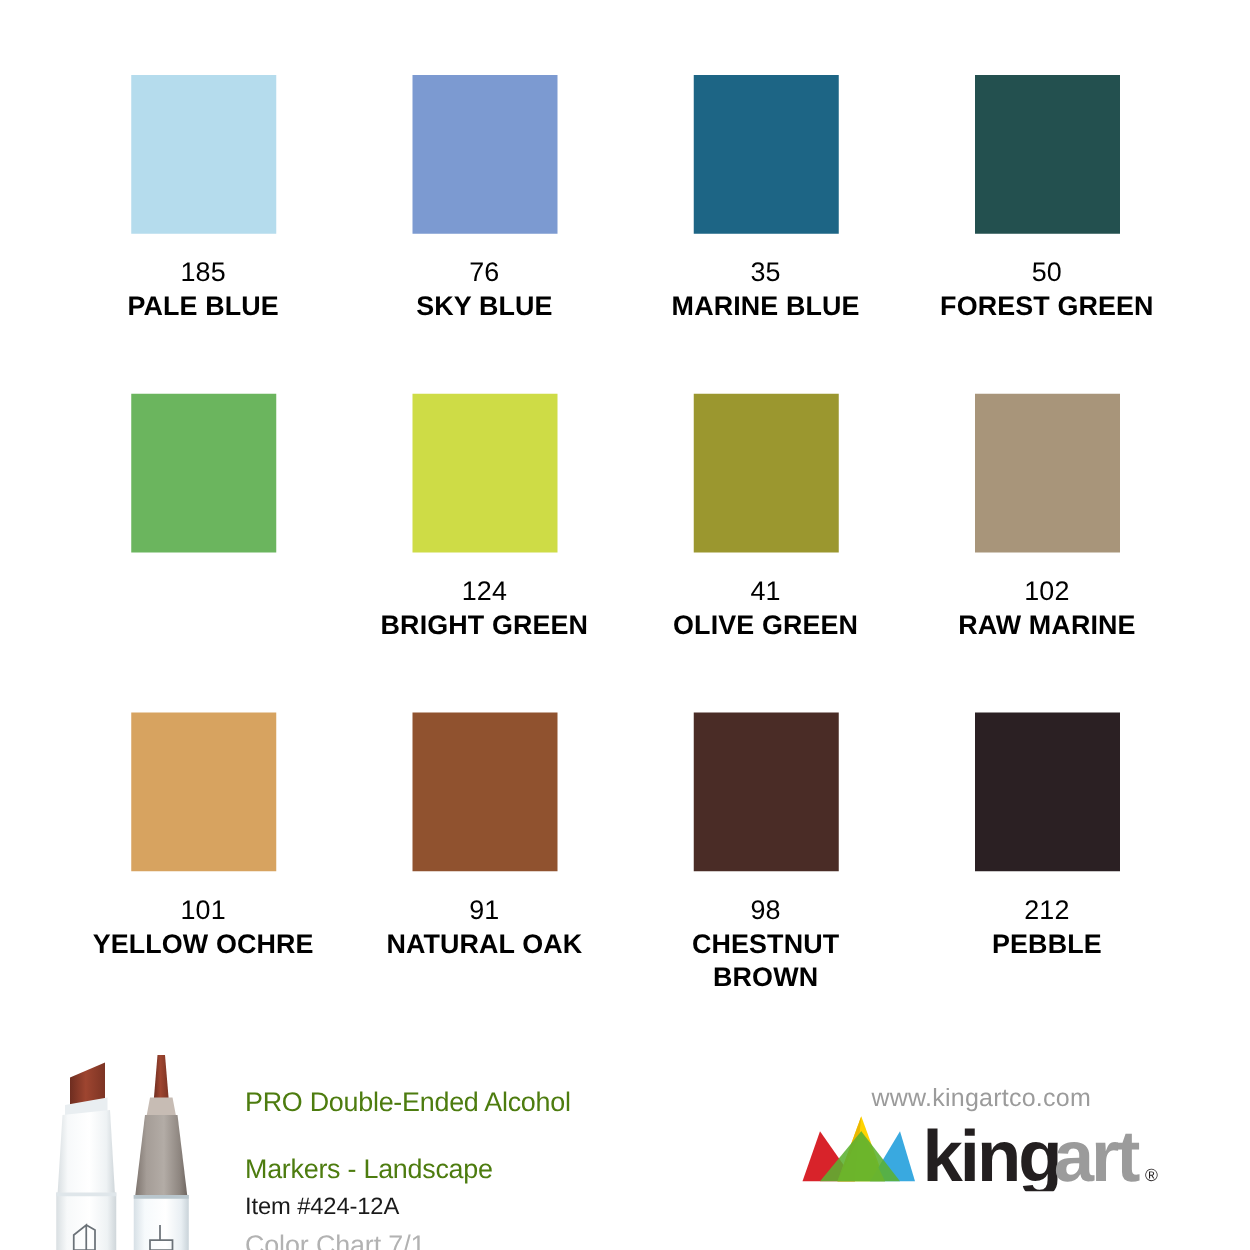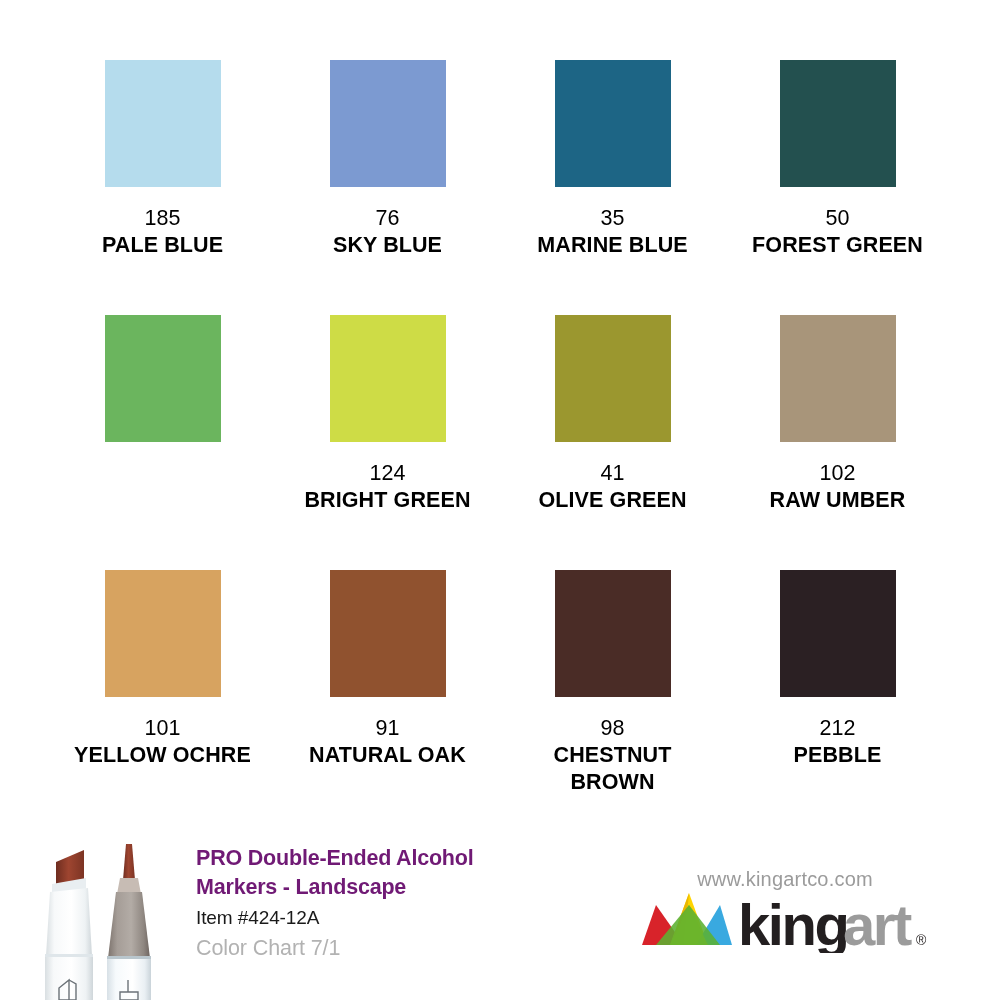--- a/index.html
+++ b/index.html
@@ -81,24 +81,25 @@
   
   #product-info {
     position: absolute;
     left: 196px;
     top: 16px;
     width: 420px;
   }
 
   .product-title {
     font-size: 21.5px;
-    font-weight: bold;
+    font-weight: normal;
     line-height: 29px;
-    color: #701a75;
+    color: #4d7c0f;
     letter-spacing: -0.2px;
+    margin-top: 24px;
   }
 
   .product-item {
     font-size: 19px;
     font-weight: 400;
     line-height: 31px;
     color: #1a1a1a;
     letter-spacing: -0.1px;
   }
 
@@ -182,21 +183,21 @@
         <div class="swatch-chip" style="background: rgb(155, 151, 47);"></div>
         <div class="swatch-caption">
           <span class="swatch-code">41</span>
           <span class="swatch-name">OLIVE GREEN</span>
         </div>
       </div>
       <div class="swatch-cell">
         <div class="swatch-chip" style="background: rgb(168, 149, 122);"></div>
         <div class="swatch-caption">
           <span class="swatch-code">102</span>
-          <span class="swatch-name">RAW UMBER</span>
+          <span class="swatch-name">RAW MARINE</span>
         </div>
       </div>
       <div class="swatch-cell">
         <div class="swatch-chip" style="background: rgb(215, 163, 96);"></div>
         <div class="swatch-caption">
           <span class="swatch-code">101</span>
           <span class="swatch-name">YELLOW OCHRE</span>
         </div>
       </div>
       <div class="swatch-cell">

